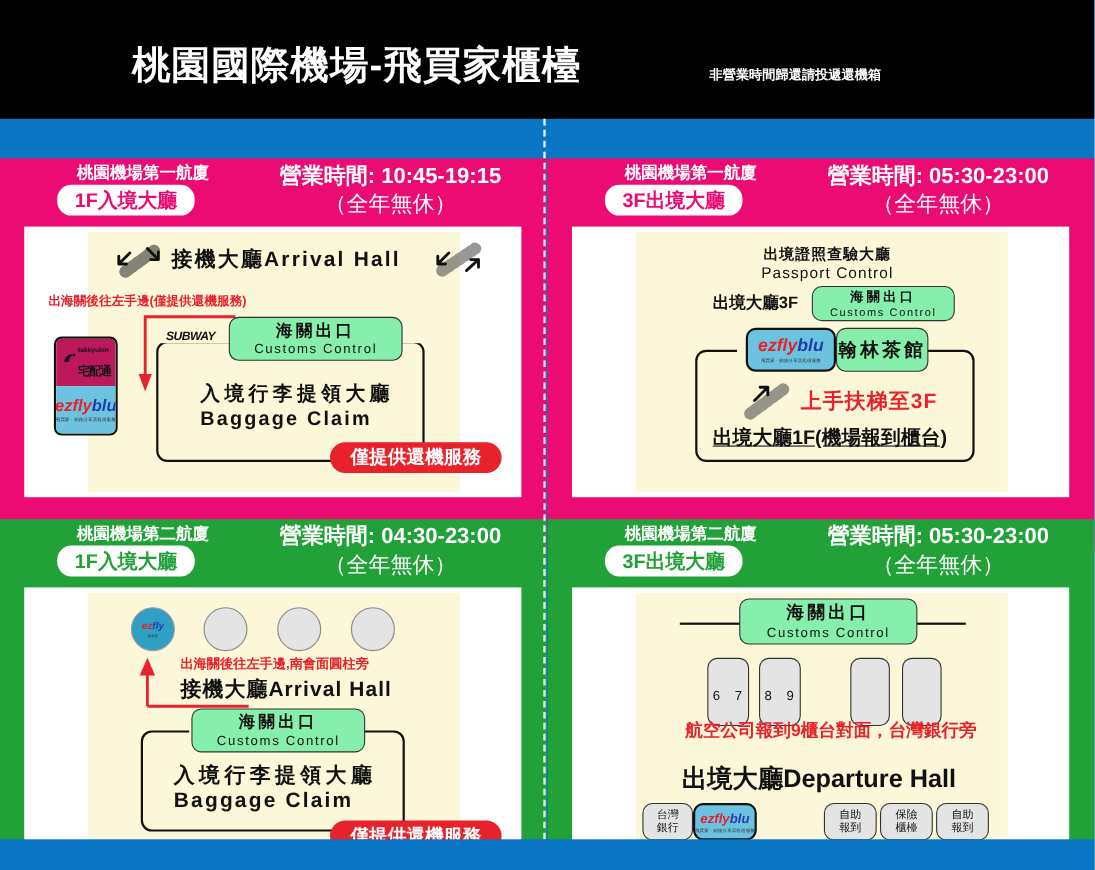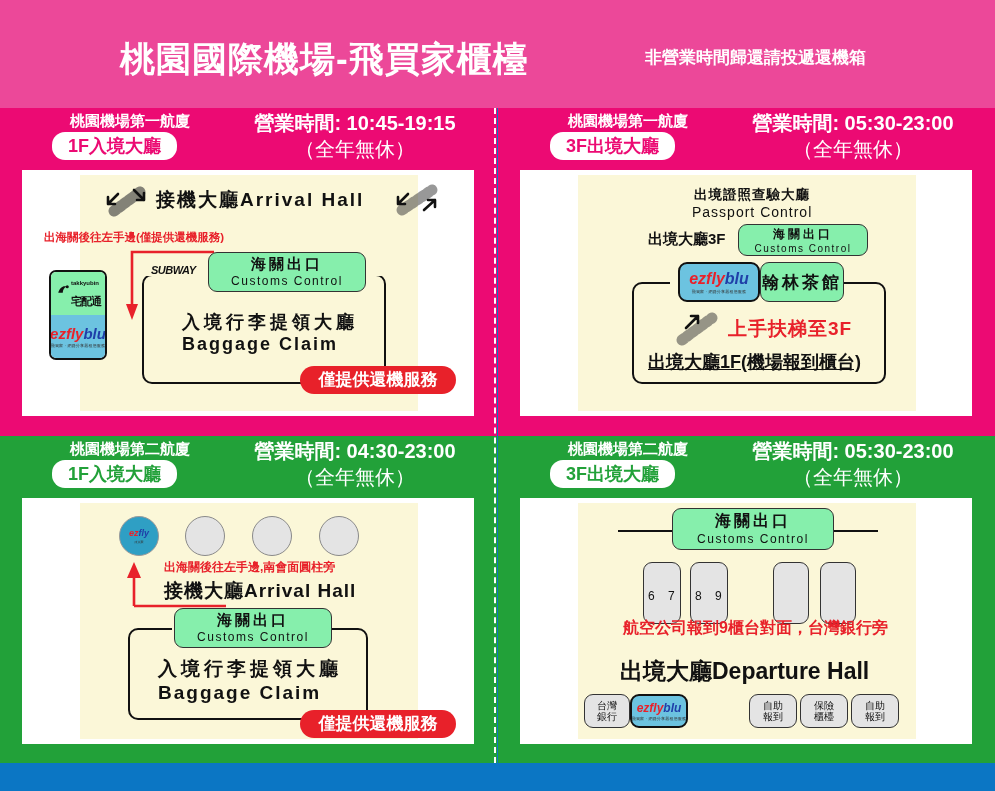--- a/index.html
+++ b/index.html
@@ -6,35 +6,35 @@
   body{
     width:995px;height:791px;overflow:hidden;
     font-family:"Liberation Sans","DejaVu Sans",sans-serif;
     background:#ffffff;
   }
   .poster{position:relative;width:995px;height:791px;background:#0b76c4;}
 
   
   .header{
     position:absolute;left:0;top:0;width:995px;height:108px;
-    background:#ec4899;
+    background:#000000;
   }
   .header-title{
     position:absolute;left:120px;top:36px;
     font-size:35px;font-weight:bold;color:#ffffff;letter-spacing:1px;
     white-space:nowrap;
   }
   .header-note{
-    position:absolute;left:645px;top:46px;
-    font-size:17px;font-weight:bold;color:#ffffff;white-space:nowrap;
+    position:absolute;left:645px;top:60px;
+    font-size:12px;font-weight:bold;color:#ffffff;white-space:nowrap;
   }
 
   
   .grid{position:absolute;left:0;top:108px;width:995px;height:655px;}
-  .quad{position:absolute;width:497px;height:357px;box-sizing:border-box;}
+  .quad{position:absolute;width:497px;height:357px;box-sizing:border-box;margin-top:36px;}
   .q-tl{left:0;top:0;background:#ec0a73;}
   .q-tr{left:498px;top:0;background:#ec0a73;}
   .q-bl{left:0;top:328px;background:#22a139;}
   .q-br{left:498px;top:328px;background:#22a139;}
 
   
   .v-divider{
     position:absolute;left:494px;top:108px;width:0;height:655px;
     border-left:2px dashed #ffffff;
   }
@@ -99,21 +99,21 @@
     border:2.5px solid #111111;border-radius:10px;background:transparent;
   }
   .line{position:absolute;background:#111111;}
 
   
   .logo-stack{
     position:absolute;box-sizing:border-box;
     border:2px solid #111;border-radius:7px;overflow:hidden;background:#fff;
   }
   .logo-takkyubin{
-    height:50%;background:#86efac;position:relative;
+    height:50%;background:#be185d;position:relative;
     display:flex;align-items:center;justify-content:center;text-align:right;
   }
   .logo-takkyubin .jp{
     font-size:6px;color:#111;position:absolute;right:6px;top:8px;font-weight:bold;
   }
   .logo-takkyubin .cn{
     font-size:11px;font-weight:bold;color:#111;position:absolute;right:4px;bottom:6px;
     letter-spacing:-1px;
   }
   .logo-takkyubin .cat{

